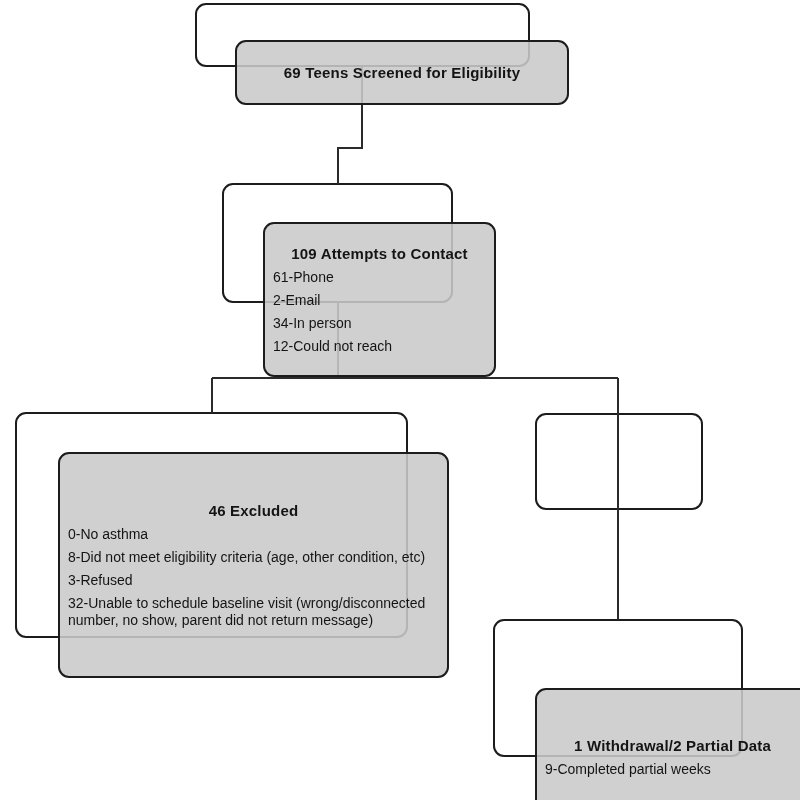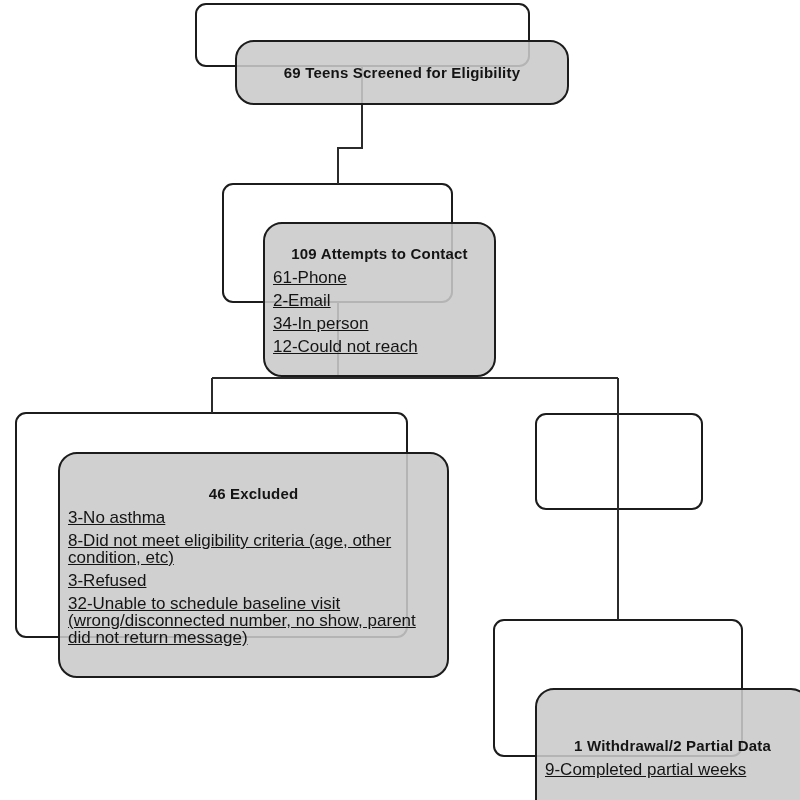--- a/index.html
+++ b/index.html
@@ -10,30 +10,30 @@
   
   .shadow{
     position:absolute;background:#ffffff;border:2px solid #1c1c1c;border-radius:11px;
     box-sizing:border-box;z-index:1;
   }
   
   .connectors{position:absolute;left:0;top:0;z-index:2;}
   
   .node{
     position:absolute;background:rgba(202,202,202,0.88);border:2px solid #1c1c1c;
-    border-radius:19px;box-sizing:border-box;z-index:3;
+    border-radius:11px;box-sizing:border-box;z-index:3;
     display:flex;flex-direction:column;justify-content:center;
     padding:4px 8px;overflow:hidden;
   }
   .node .title{
     font-weight:bold;font-size:15px;line-height:19px;text-align:center;
     letter-spacing:0.2px;
   }
   .node .item{
-    font-size:17px;line-height:17px;margin-top:6px;text-align:left;text-decoration:underline;
+    font-size:14px;line-height:17px;margin-top:6px;text-align:left;
   }
   
   #sh-screened  {left:195px;top:3px;  width:335px;height:64px;}
   #sh-attempts  {left:222px;top:183px;width:231px;height:120px;}
   #sh-excluded  {left:15px; top:412px;width:393px;height:226px;}
   #sh-enrolled  {left:535px;top:413px;width:168px;height:97px;}
   #sh-withdrawal{left:493px;top:619px;width:250px;height:138px;}
 
   #nd-screened  {left:235px;top:40px; width:334px;height:65px;}
   #nd-attempts  {left:263px;top:222px;width:233px;height:155px;}
@@ -70,21 +70,21 @@
         <div class="item">61-Phone</div>
         <div class="item">2-Email</div>
         <div class="item">34-In person</div>
         <div class="item">12-Could not reach</div>
       </div>
   </div>
 
   <div class="node" id="nd-excluded">
     <div class="title">46 Excluded</div>
     <div>
-        <div class="item">3-No asthma</div>
+        <div class="item">0-No asthma</div>
         <div class="item">8-Did not meet eligibility criteria (age, other condition, etc)</div>
         <div class="item">3-Refused</div>
         <div class="item">32-Unable to schedule baseline visit (wrong/disconnected number, no show, parent did not return message)</div>
       </div>
   </div>
 
 
   <div class="node" id="nd-withdrawal">
     <div class="title">1 Withdrawal/2 Partial Data</div>
     <div>

